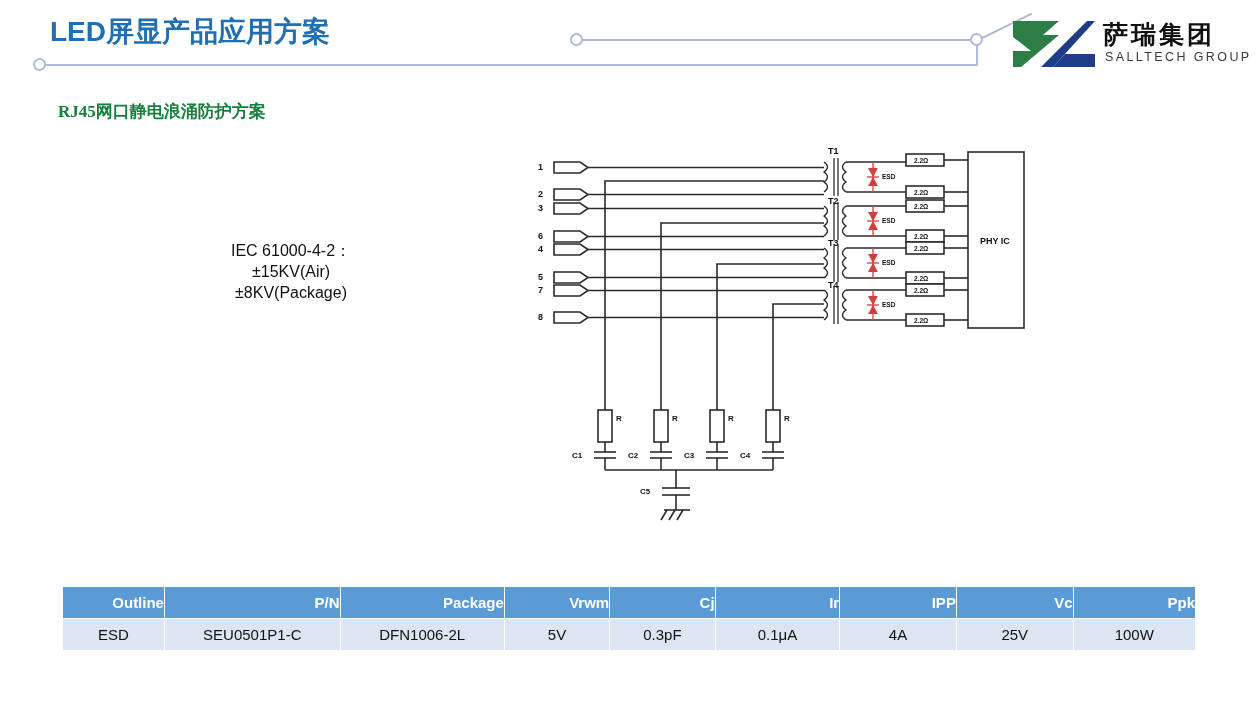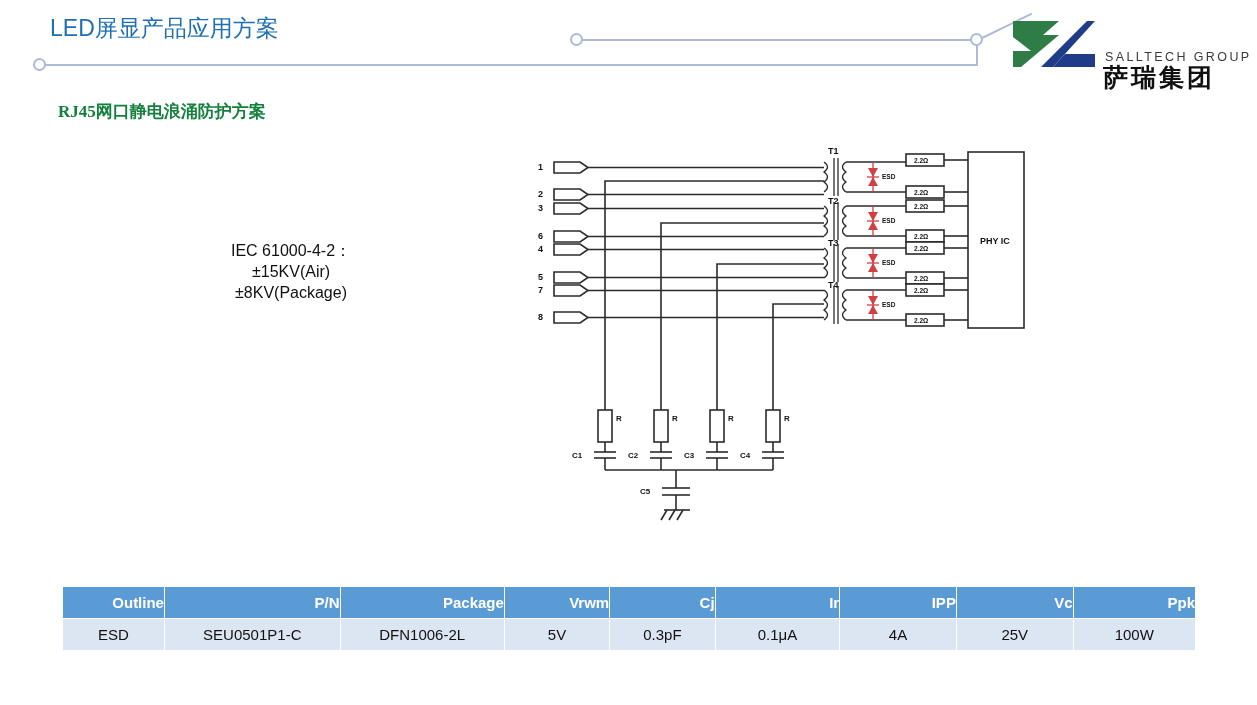--- a/index.html
+++ b/index.html
@@ -10,21 +10,21 @@
     font-family:"Liberation Sans", "DejaVu Sans", sans-serif;
     position:relative;
     overflow:hidden;
   }
 
   
   #header { position:absolute; left:0; top:0; width:1257px; height:88px; }
 
   #page-title {
     position:absolute; left:50px; top:13px;
-    font-size:23px; font-weight:normal;
+    font-size:28px; font-weight:bold;
     color:#1F6FB2;
     letter-spacing:0px;
     white-space:nowrap;
   }
 
   
   .deco-line { position:absolute; background:#AEBADA; }
   #deco-h-lower { left:40px; top:64px; width:938px; height:2px; }
   #deco-v        { left:976px; top:40px; width:2px; height:26px; }
   #deco-h-upper  { left:578px; top:39px; width:400px; height:2px; }
@@ -40,21 +40,20 @@
   #deco-dot-right { left:970px; top:33px; }
 
   
   #logo { position:absolute; left:1013px; top:18px; width:238px; height:56px; }
   #logo-mark { position:absolute; left:0px; top:3px; width:82px; height:46px; }
   #logo-cn {
     position:absolute; left:90px; top:0px;
     font-size:25px; font-weight:bold; color:#101010;
     letter-spacing:3px; white-space:nowrap;
     font-family:"DejaVu Sans","Liberation Sans",sans-serif;
-    margin-top:43px;
   }
   #logo-en {
     position:absolute; left:92px; top:32px;
     font-size:12.5px; color:#3a3a3a; letter-spacing:2.4px;
     white-space:nowrap;
   }
 
   
   #subtitle {
     position:absolute; left:58px; top:100px;

